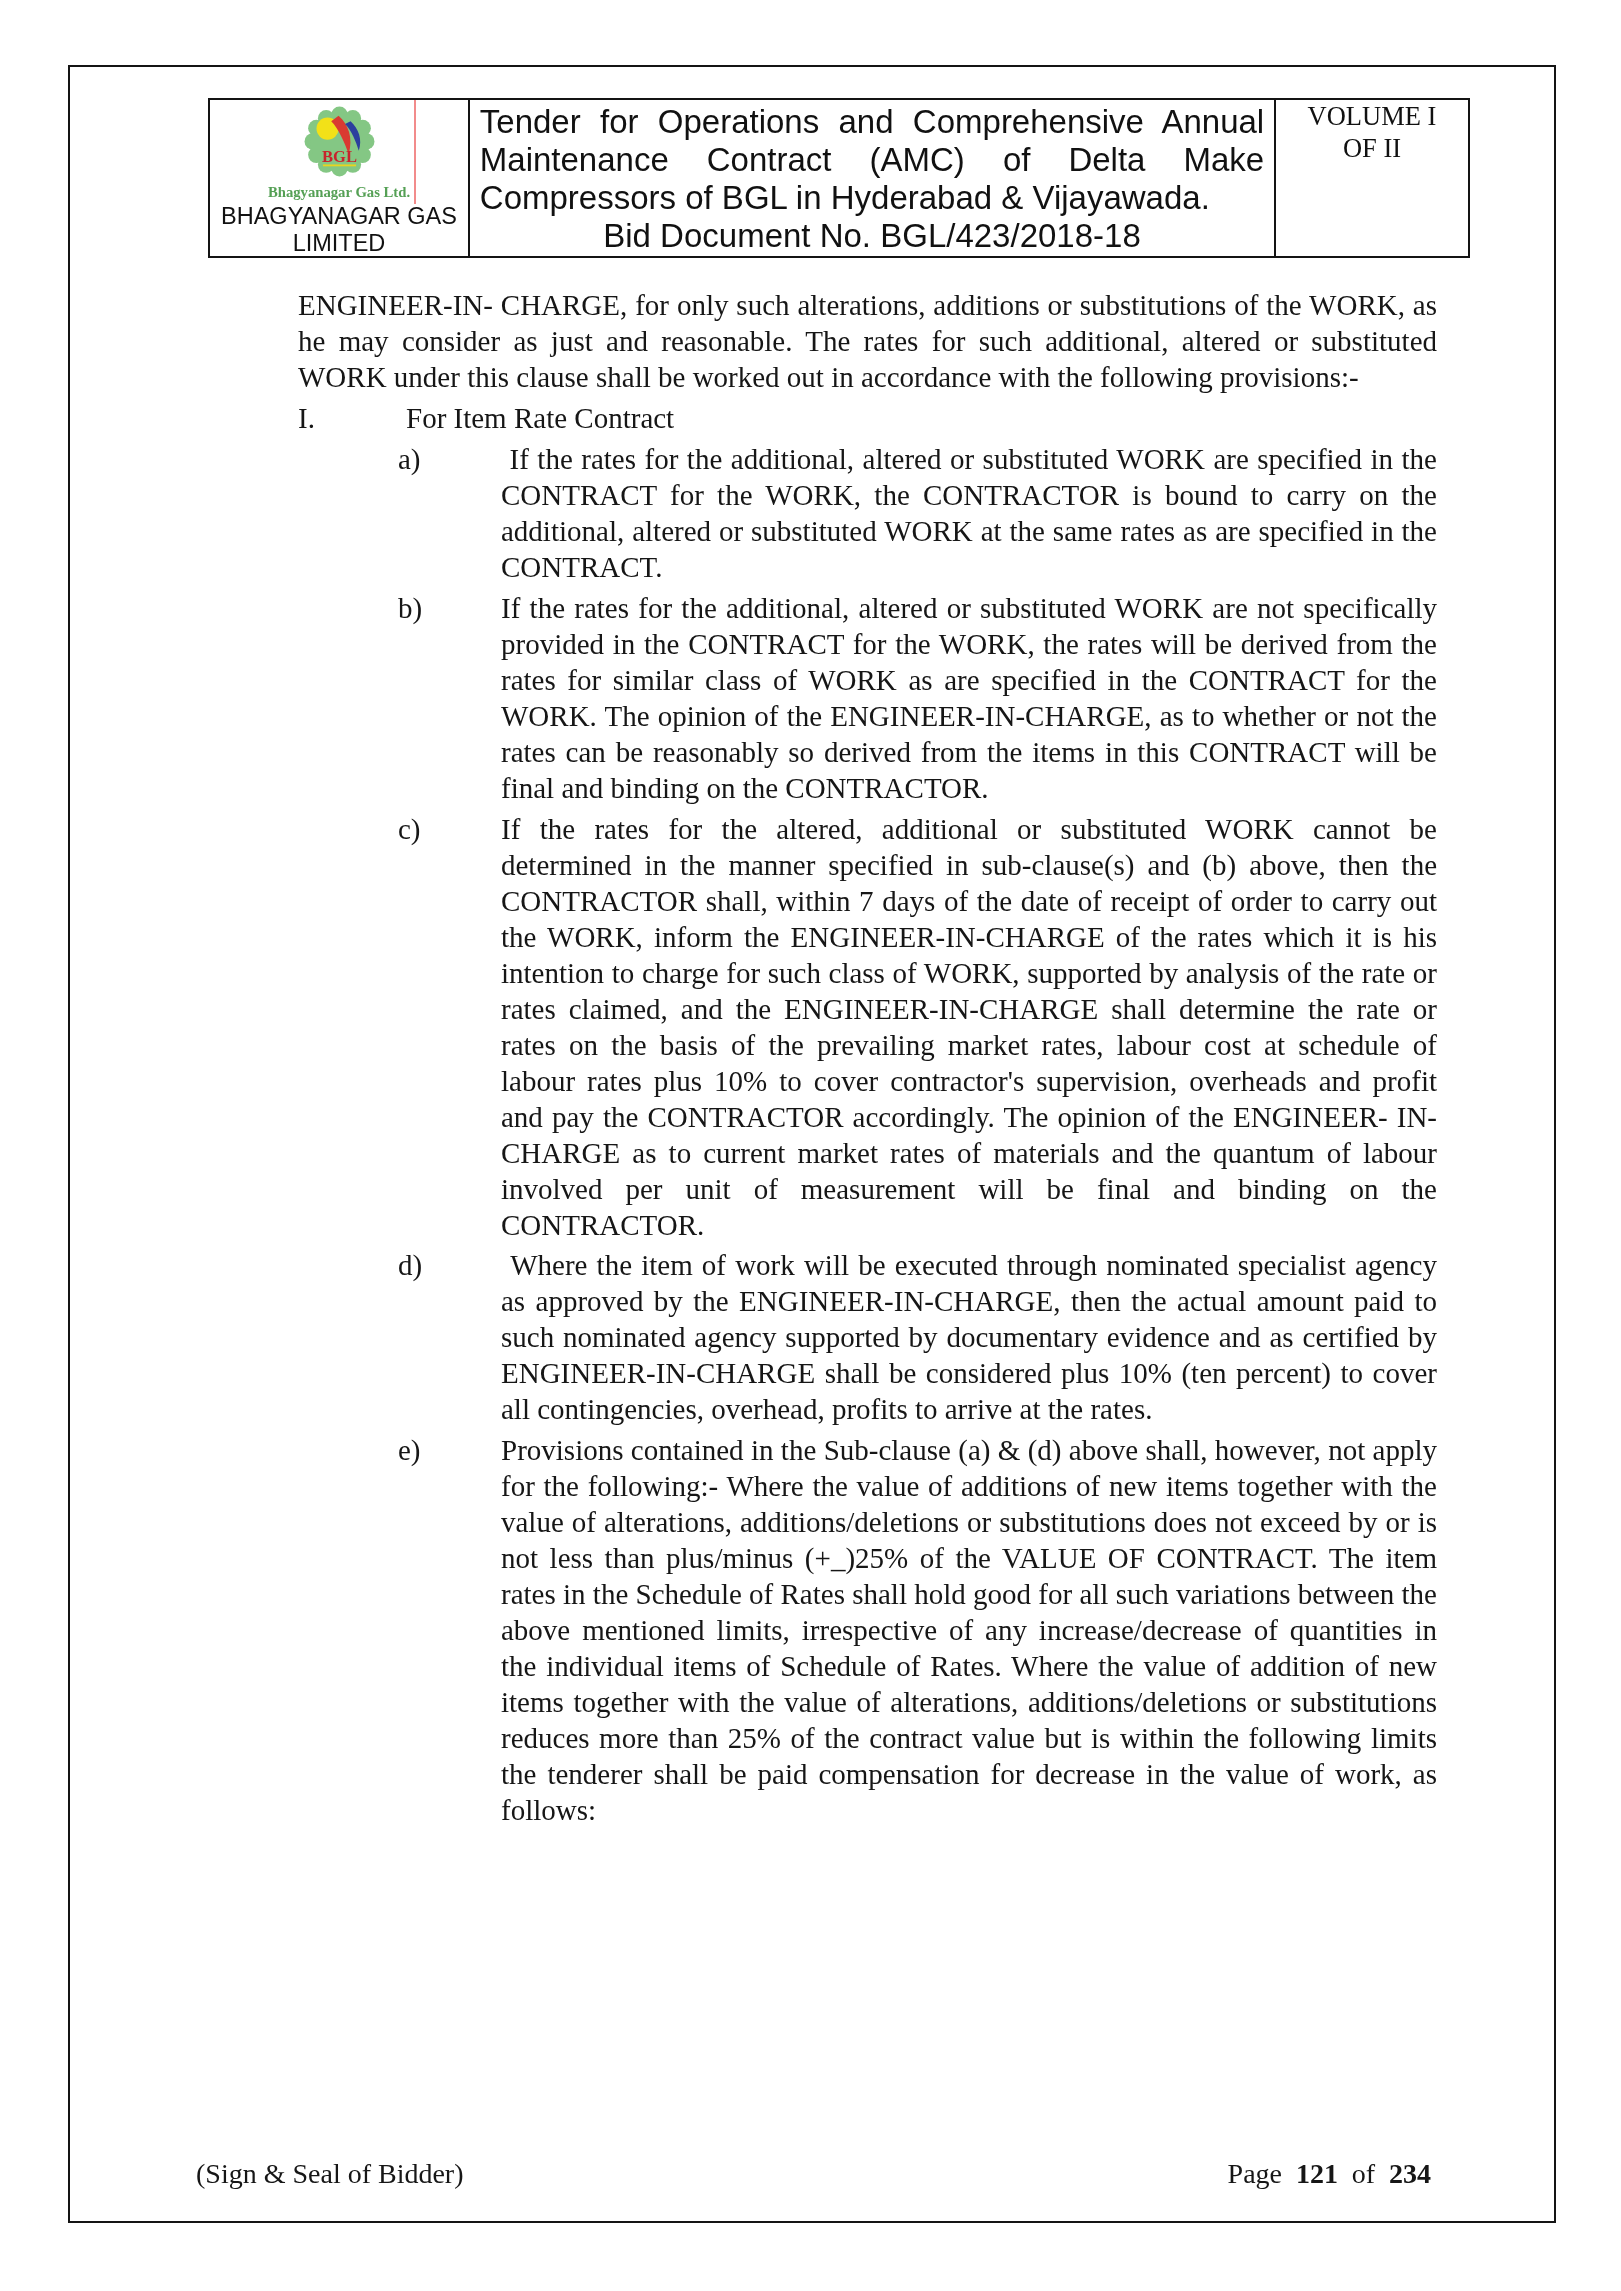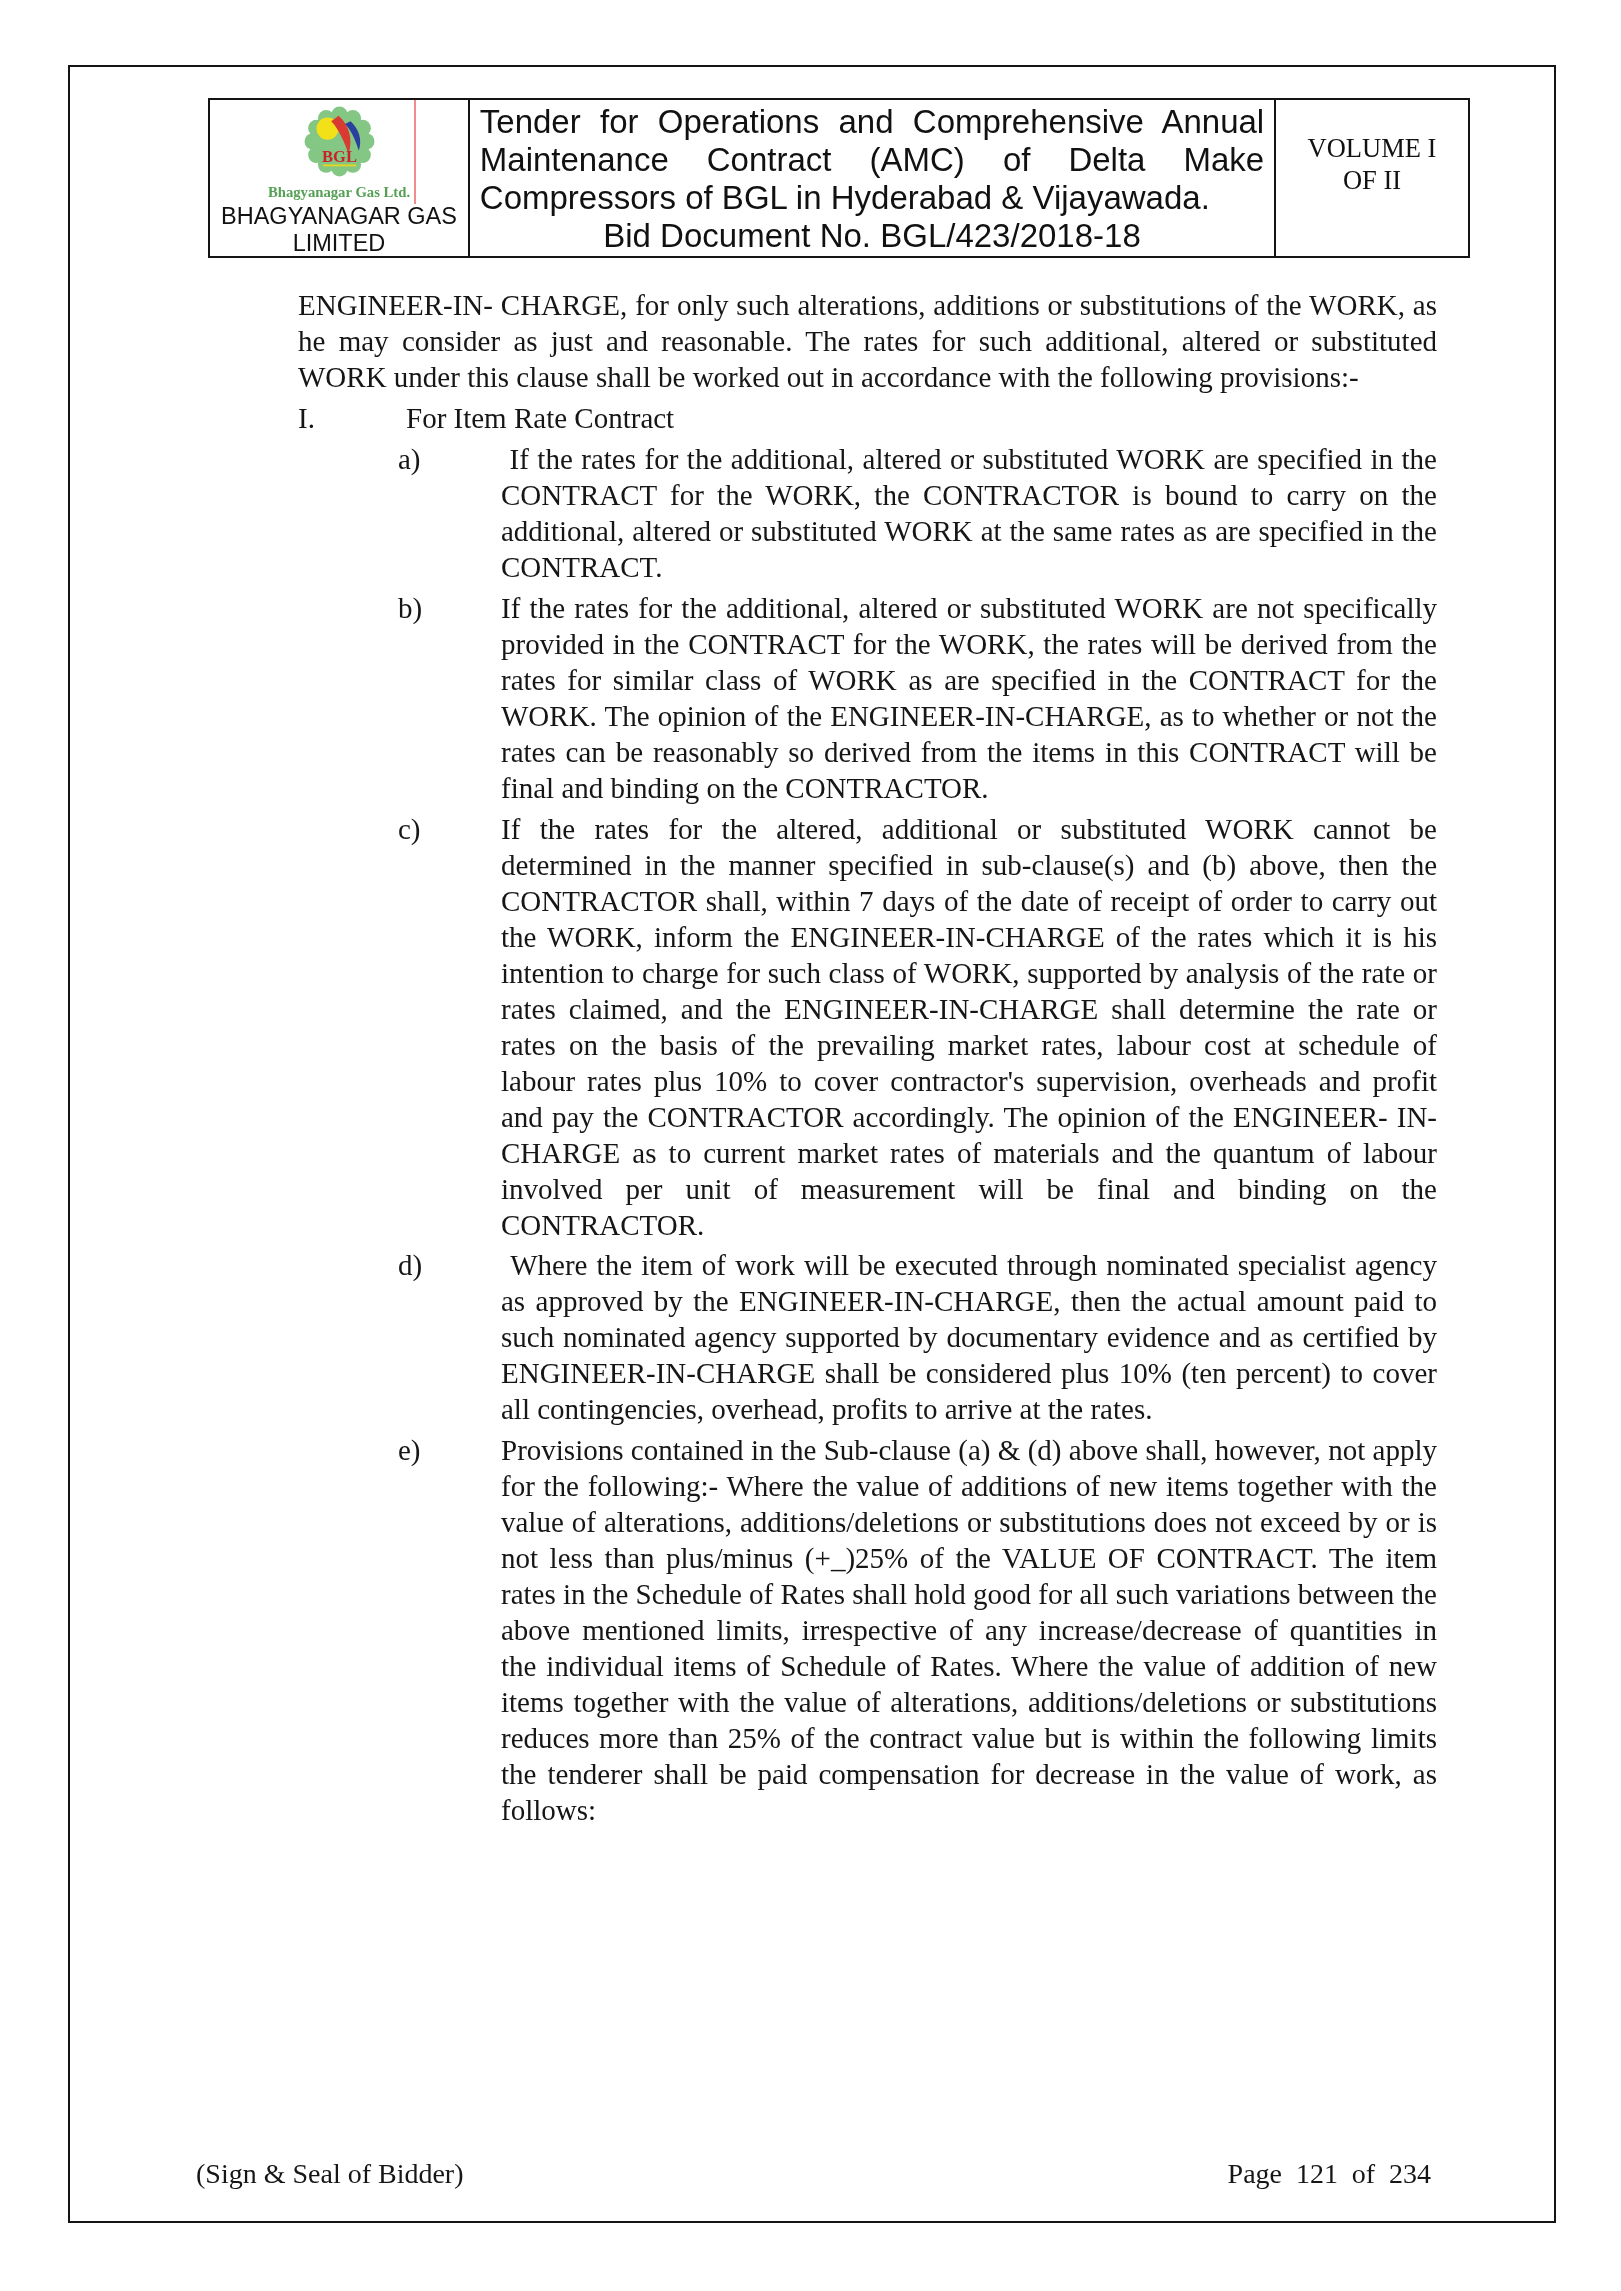--- a/index.html
+++ b/index.html
@@ -16,21 +16,21 @@
              display:flex;flex-direction:column;align-items:center;padding-top:1px;}
   .accent-line{position:absolute;top:0;left:204px;width:2px;height:104px;}
   .brand-line{font-family:"Liberation Serif",serif;font-weight:bold;font-size:14.7px;
               line-height:14.7px;margin-top:-3.9px;}
   .company-name{font-family:"Liberation Sans",sans-serif;font-size:23.5px;line-height:26.5px;
                 text-align:center;margin-top:2.9px;color:#111;}
   .cell-title{flex:1;border-right:2px solid #141414;padding:2.9px 9.8px 0 9.8px;
               font-family:"Liberation Sans",sans-serif;font-size:33px;line-height:38px;color:#111;}
   .title-just{text-align:justify;}
   .bid-line{text-align:center;}
-  .cell-volume{width:192px;display:flex;flex-direction:column;justify-content:center;
+  .cell-volume{width:192px;display:flex;flex-direction:column;justify-content:flex-start;
                align-items:center;font-family:"Liberation Serif",serif;font-size:26.5px;
                line-height:32px;color:#111;padding-bottom:29px;}
 
   
   .body-text{position:absolute;left:298px;top:287px;width:1139px;
              font-family:"Liberation Serif",serif;font-size:29px;line-height:36px;
              color:#161616;}
   .intro{text-align:justify;margin:0 0 4.9px 0;}
   .section-row{display:flex;margin:0 0 4.9px 0;}
   .section-number{width:108px;flex:none;}
@@ -38,21 +38,21 @@
   .clause{display:flex;margin:0 0 4.9px 0;}
   .clause-label{margin-left:100px;width:103px;flex:none;}
   .clause-text{flex:1;text-align:justify;white-space:pre-wrap;}
 
   
   .footer{position:absolute;left:196px;top:2156px;width:1235px;display:flex;
           justify-content:space-between;font-family:"Liberation Serif",serif;
           font-size:28px;line-height:36px;color:#161616;}
   .pageno span{margin-left:6.9px;}
   .pageno span:first-child{margin-left:0;}
-  .bold{font-weight:normal;}
+  .bold{font-weight:bold;}
 </style>
 </head>
 <body>
 
 <div class="page">
 
   <div class="frame"></div>
 
   <div class="header-table">
 

